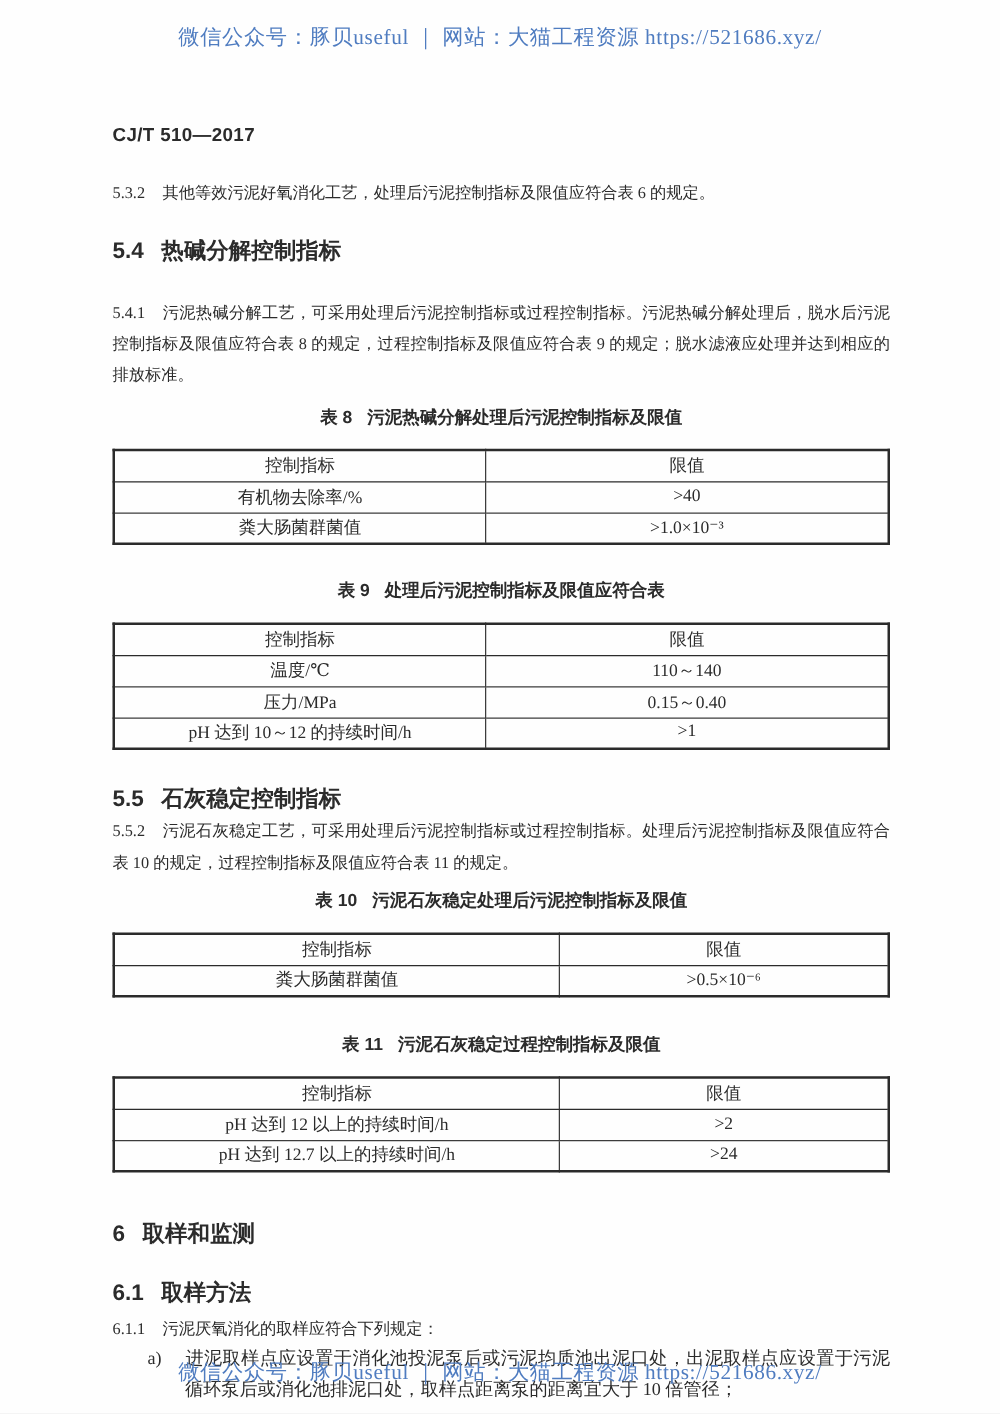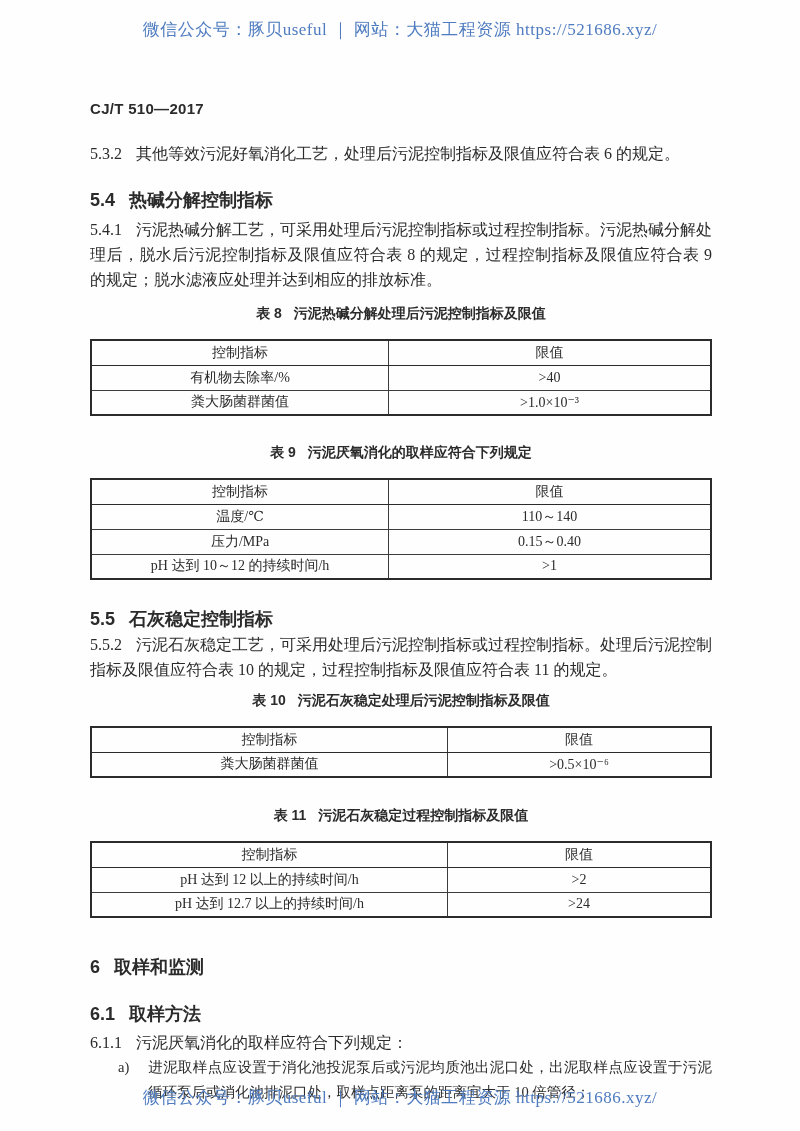--- a/index.html
+++ b/index.html
@@ -30,21 +30,21 @@
     top: 0; left: 90px; right: 88px;
   }
   .doc-code {
     margin-top: 100px;
     font-family: "Liberation Sans", "DejaVu Sans", sans-serif;
     font-size: 15px;
     font-weight: bold;
     letter-spacing: 0.3px;
   }
   .para {
-    font-size: 16px;
+    font-size: 13px;
     line-height: 25px;
     text-align: justify;
   }
   .para .num { margin-right: 14px; }
   .heading {
     font-family: "Liberation Sans", "DejaVu Sans", sans-serif;
     font-size: 18px;
     font-weight: bold;
   }
   .heading .num { margin-right: 14px; font-family: "Liberation Sans", "DejaVu Sans", sans-serif; }
@@ -66,21 +66,21 @@
     border: 1px solid #3c3c3c;
     height: 25px;
     font-weight: normal;
     padding: 0 4px;
   }
   table.std thead th { border-bottom: 1.5px solid #2b2b2b; }
   table.cols-48 col.c1 { width: 48%; }
   table.cols-57 col.c1 { width: 57.5%; }
   .m-p532 { margin-top: 24px; }
   .m-h54 { margin-top: 22px; }
-  .m-p541 { margin-top: 5px; }
+  .m-p541 { margin-top: 25px; }
   .m-cap8 { margin-top: 13px; }
   .m-t8 { margin-top: 16px; }
   .m-cap9 { margin-top: 28px; }
   .m-t9 { margin-top: 16px; }
   .m-h55 { margin-top: 27px; }
   .m-p551 { margin-top: 14px; }
   .m-p552 { margin-top: 1px; }
   .m-cap10 { margin-top: 10px; }
   .m-t10 { margin-top: 16px; }
   .m-cap11 { margin-top: 29px; }
@@ -135,21 +135,21 @@
             <td>有机物去除率/%</td>
             <td>&gt;40</td>
           </tr>
           <tr>
             <td>粪大肠菌群菌值</td>
             <td>&gt;1.0×10⁻³</td>
           </tr>
         </tbody>
     </table>
 
-    <p class="table-caption m-cap9"><span class="cap-label">表 9</span><span>污泥厌氧消化的取样应符合下列规定</span></p>
+    <p class="table-caption m-cap9"><span class="cap-label">表 9</span><span>处理后污泥控制指标及限值应符合表</span></p>
 
     <table class="std cols-48 m-t9">
       <colgroup>
           <col class="c1">
           <col>
         </colgroup>
       <thead>
         <tr>
           <th>控制指标</th>
           <th>限值</th>

